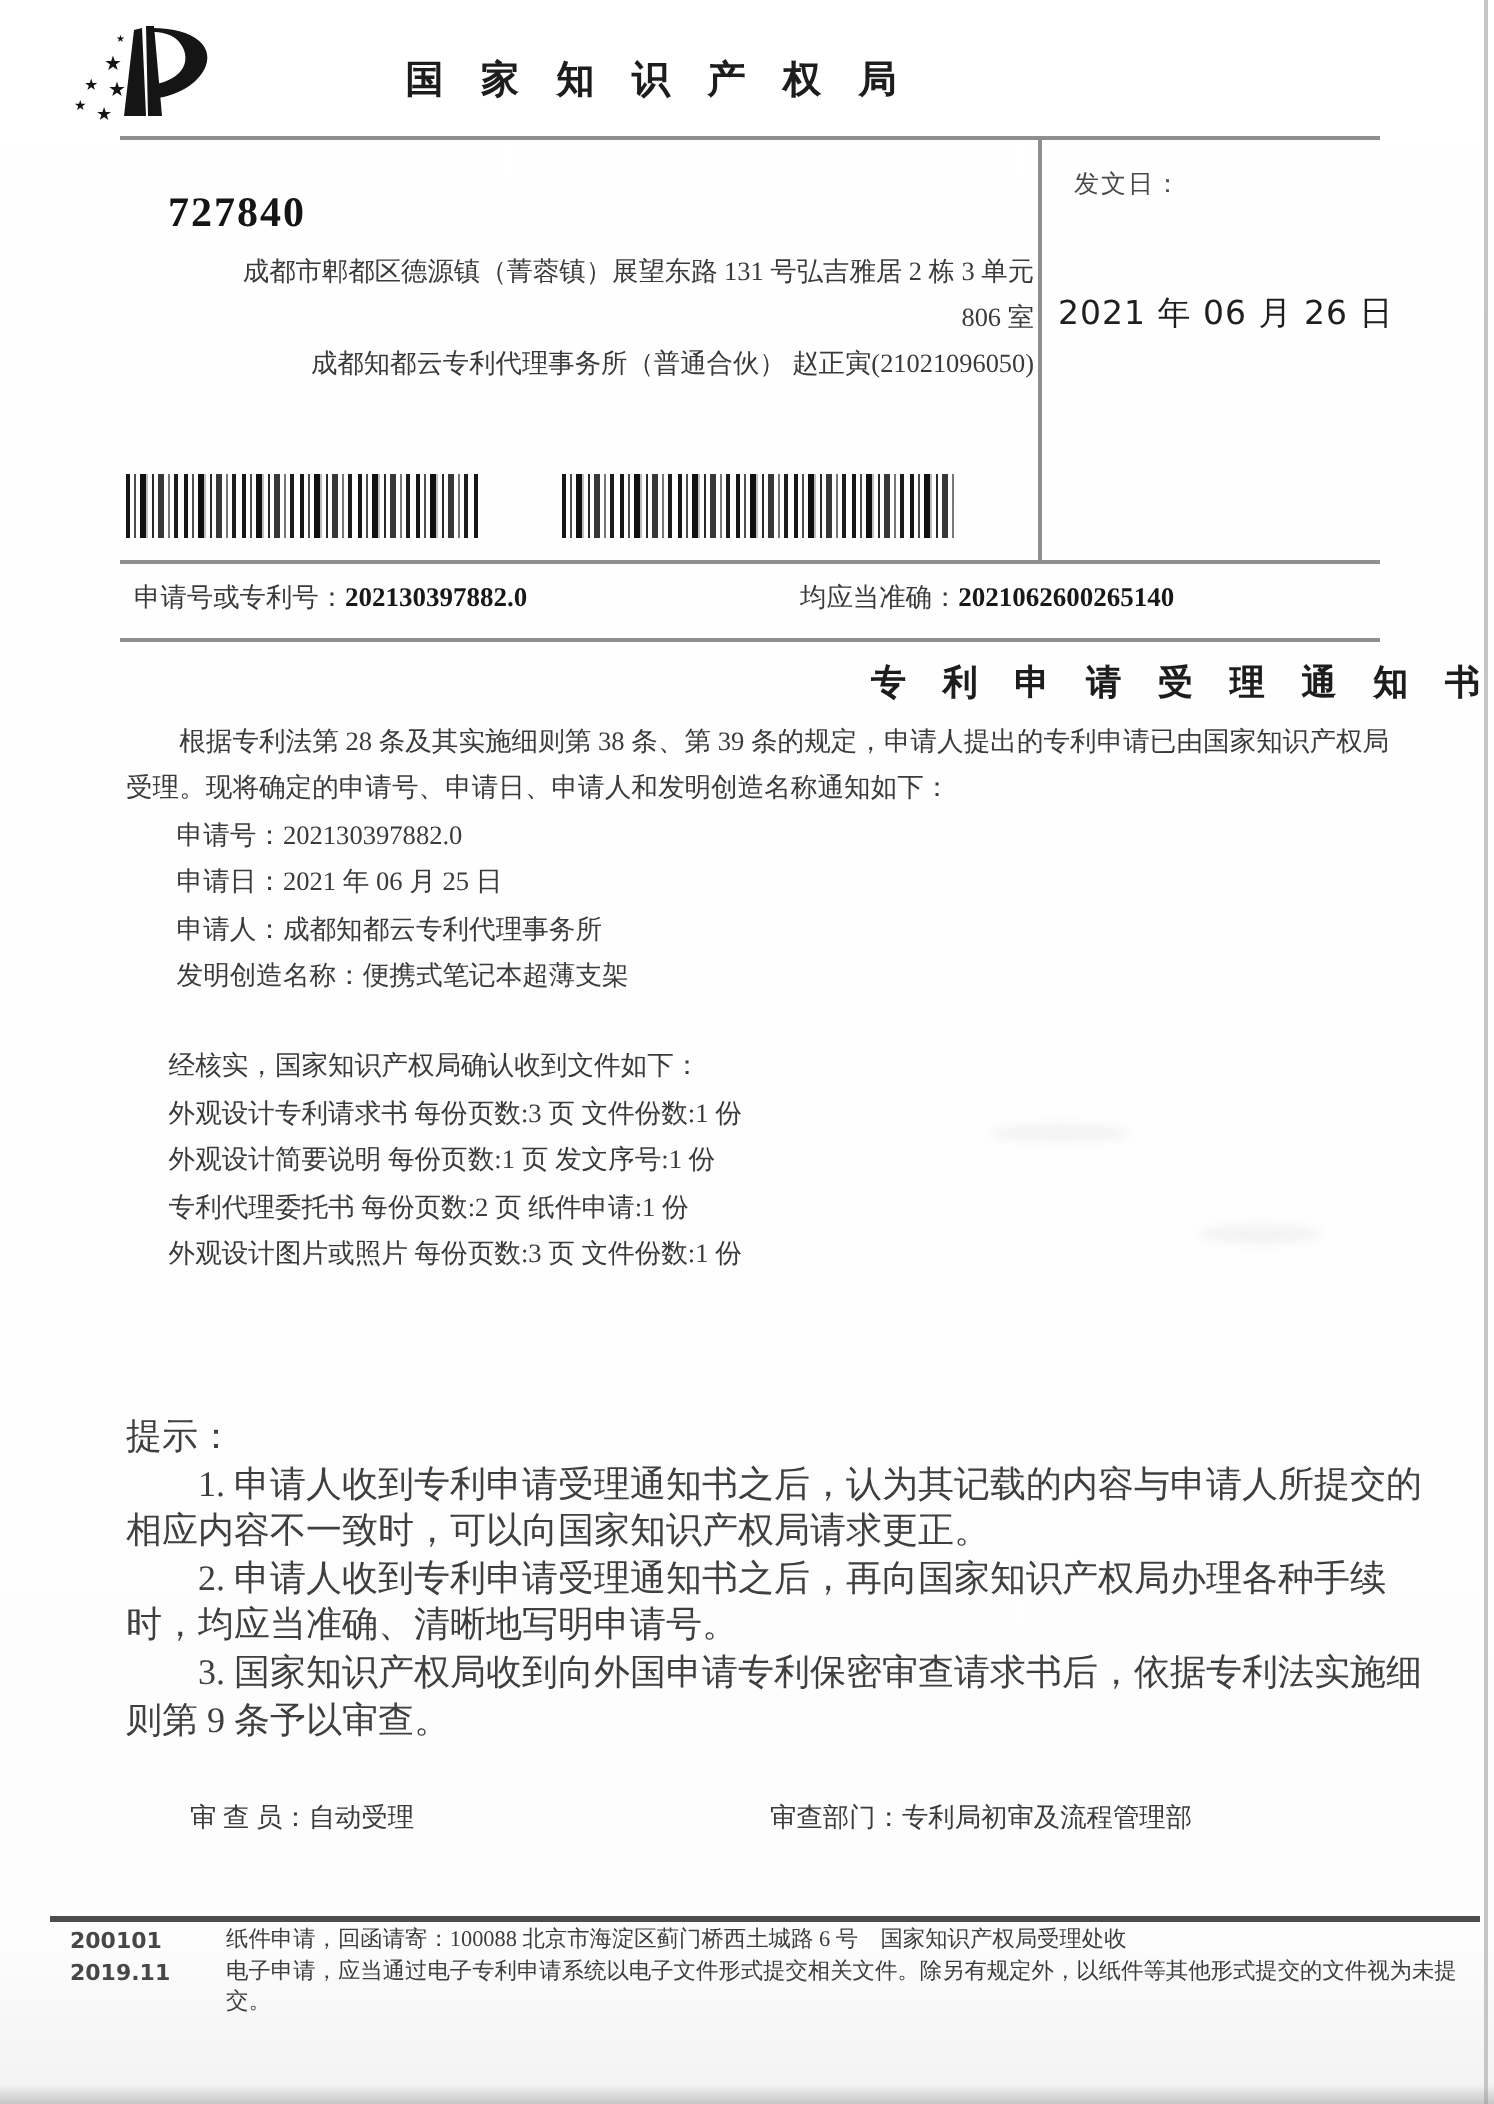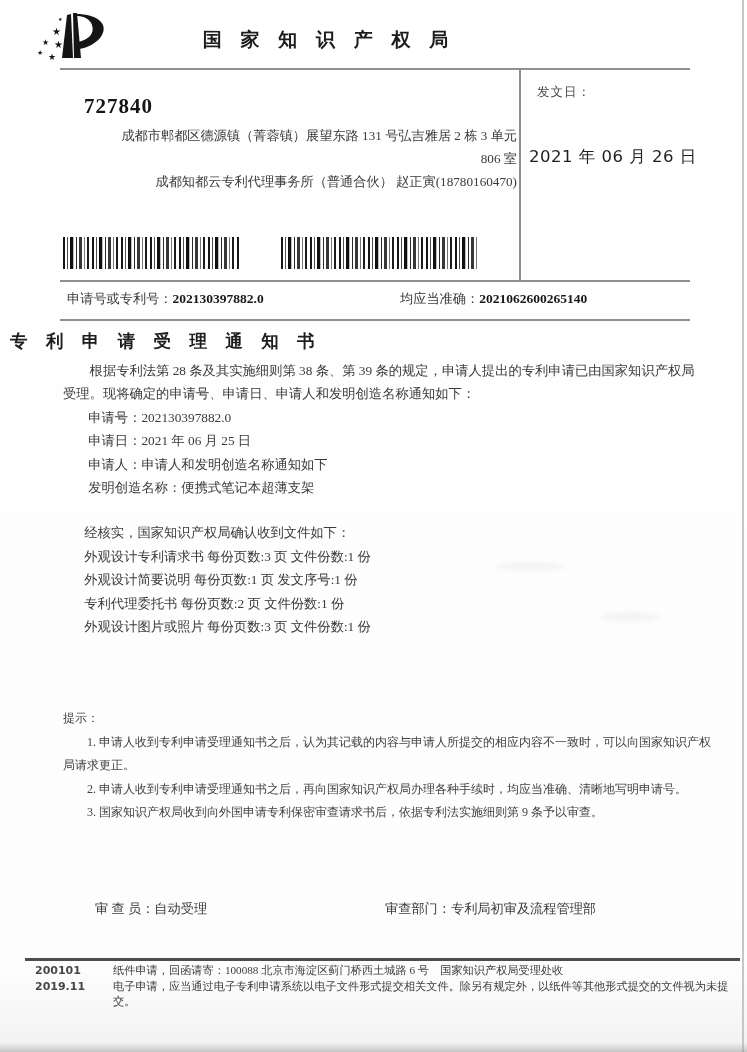--- a/index.html
+++ b/index.html
@@ -33,30 +33,30 @@
       #101010 7px 10px,#bdbdbd 10px 11px,#ffffff 11px 13px,#2a2a2a 13px 14px,
       #ffffff 14px 16px,#383838 16px 19px,#ffffff 19px 21px,#777777 21px 22px,
       #ffffff 22px 24px,#1c1c1c 24px 26px,#ffffff 26px 29px);}
   .bc1{left:63px;width:178px;}
   .bc2{left:281px;width:196px;}
   
   .ref-row{left:67px;top:290px;width:640px;font-size:13.2px;color:#3a3a3a;}
   .ref-no{font-weight:bold;color:#181818;font-size:13.5px;}
   .ref-serial{position:absolute;left:333px;top:0;}
   
-  .notice-title{left:0;top:329px;width:747px;text-align:left;padding-left:10px;box-sizing:border-box;
+  .notice-title{left:0;top:329px;width:747px;text-align:right;padding-left:10px;box-sizing:border-box;
     font-size:17.5px;font-weight:bold;letter-spacing:7px;color:#1d1d1d;}
   
   .body-text{left:63px;top:359px;width:642px;font-size:13.3px;line-height:23.4px;color:#3a3a3a;}
   .indent{text-indent:2em;}
   .fields{margin:0 0 0 1.9em;padding:0;}
   .field-row{white-space:nowrap;}
   .docs{margin:22px 0 0 1.6em;}
   
-  .hints{left:63px;top:707px;width:648px;font-size:12px;line-height:23.6px;color:#3f3f3f;}
+  .hints{left:63px;top:707px;width:648px;font-size:18px;line-height:23.6px;color:#3f3f3f;}
   .hint-p{margin:0;text-indent:2em;}
   .hint-label{text-indent:0;margin:0 0 0 0;}
   
   .signoff{left:95px;top:900px;width:620px;font-size:13.2px;color:#3a3a3a;}
   .dept{position:absolute;left:290px;top:0;}
   
   .footer-codes{left:35px;top:963px;font-size:11px;line-height:15.5px;color:#474747;
     font-family:"DejaVu Sans","Liberation Sans",sans-serif;font-weight:bold;}
   .footer-text{left:113px;top:963px;width:628px;font-size:11.2px;line-height:15.5px;color:#3c3c3c;}
   .footer-text p{margin:0;}
@@ -88,49 +88,49 @@
   <div class="hline" style="left:60px;top:280px;width:630px;"></div>
   <div class="page-edge"></div>
 
   <div class="abs issue-label">发文日：</div>
   <div class="abs issue-date">2021 年 06 月 26 日</div>
 
   <div class="abs postal">727840</div>
   <div class="abs addr-block">
     <div>成都市郫都区德源镇（菁蓉镇）展望东路 131 号弘吉雅居 2 栋 3 单元</div>
     <div>806 室</div>
-    <div>成都知都云专利代理事务所（普通合伙）  赵正寅(18780160470)</div>
+    <div>成都知都云专利代理事务所（普通合伙）  赵正寅(21021096050)</div>
   </div>
 
   <div class="barcode bc1"></div>
   <div class="barcode bc2"></div>
 
   <div class="abs ref-row">
     <span>申请号或专利号：</span><span class="ref-no">202130397882.0</span>
     <span class="ref-serial">
       <span>均应当准确：</span><span class="ref-no">2021062600265140</span>
     </span>
   </div>
   <div class="hline" style="left:60px;top:319px;width:630px;"></div>
 
   <div class="abs notice-title">专 利 申 请 受 理 通 知 书</div>
 
   <div class="abs body-text">
     <div class="indent">根据专利法第 28 条及其实施细则第 38 条、第 39 条的规定，申请人提出的专利申请已由国家知识产权局受理。现将确定的申请号、申请日、申请人和发明创造名称通知如下：</div>
     <div class="fields">
       <div class="field-row"><span>申请号：</span><span>202130397882.0</span></div>
       <div class="field-row"><span>申请日：</span><span>2021 年 06 月 25 日</span></div>
-      <div class="field-row"><span>申请人：</span><span>申请人和发明创造名称通知如下</span></div>
+      <div class="field-row"><span>申请人：</span><span>成都知都云专利代理事务所</span></div>
       <div class="field-row"><span>发明创造名称：</span><span>便携式笔记本超薄支架</span></div>
     </div>
     <div class="docs">
       <div>经核实，国家知识产权局确认收到文件如下：</div>
       <div>外观设计专利请求书 每份页数:3 页 文件份数:1 份</div>
       <div>外观设计简要说明 每份页数:1 页 发文序号:1 份</div>
-      <div>专利代理委托书 每份页数:2 页 文件份数:1 份</div>
+      <div>专利代理委托书 每份页数:2 页 纸件申请:1 份</div>
       <div>外观设计图片或照片 每份页数:3 页 文件份数:1 份</div>
     </div>
   </div>
 
   <div class="smudge" style="left:495px;top:562px;width:70px;height:9px;"></div>
   <div class="smudge" style="left:600px;top:612px;width:60px;height:10px;"></div>
 
   <div class="abs hints">
     <p class="hint-p hint-label">提示：</p>
     <p class="hint-p">1. 申请人收到专利申请受理通知书之后，认为其记载的内容与申请人所提交的相应内容不一致时，可以向国家知识产权局请求更正。</p>

